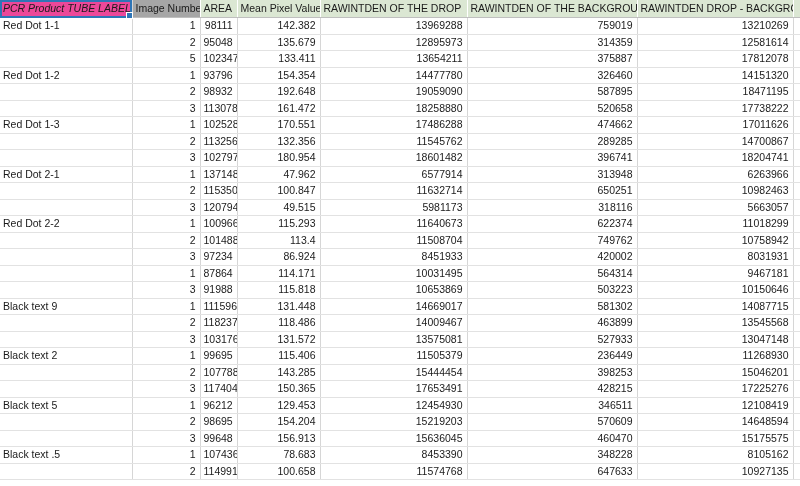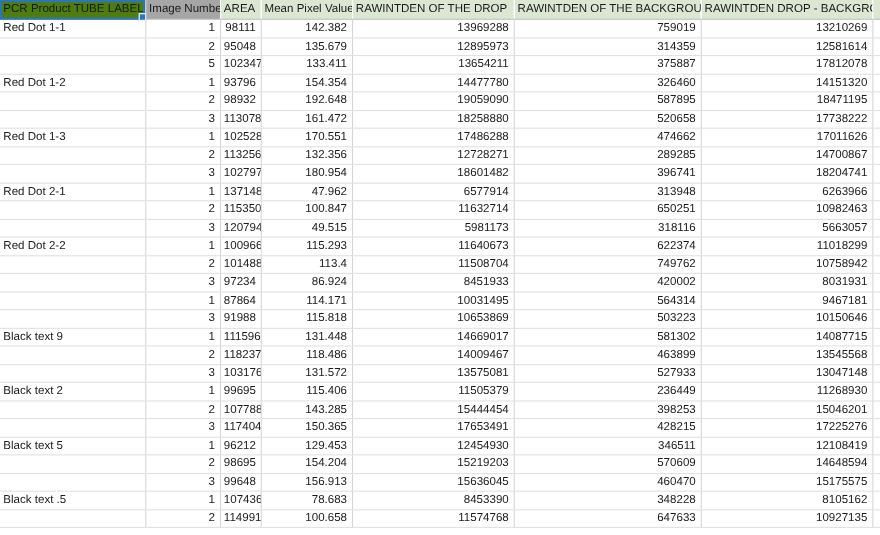--- a/index.html
+++ b/index.html
@@ -42,22 +42,23 @@
   }
   thead th{
     height:17px;
     line-height:17px;
     text-align:left;
     background:var(--header-green);
     border-right:1px solid #ffffff;
     border-bottom:1px solid var(--header-border);
   }
   thead th.h-plain{
-    background:#4d7c0f;
+    background:#ec4899;
     border-right:1px solid var(--gridline-v);
+    font-style:italic;
   }
   thead th.h-gray{
     background:var(--header-gray);
   }
   tbody td{
     background:#ffffff;
     border-right:1px solid var(--gridline-v);
     border-bottom:1px solid var(--gridline-h);
   }
   td.c-label{text-align:left;margin-top:39px;}
@@ -176,21 +177,21 @@
           <td class="c-num">17486288</td>
           <td class="c-num">474662</td>
           <td class="c-num">17011626</td>
           <td class="c-num"></td>
         </tr>
         <tr>
           <td class="c-label"></td>
           <td class="c-num">2</td>
           <td class="c-num">113256</td>
           <td class="c-num">132.356</td>
-          <td class="c-num">12728271</td>
+          <td class="c-num">11545762</td>
           <td class="c-num">289285</td>
           <td class="c-num">14700867</td>
           <td class="c-num"></td>
         </tr>
         <tr>
           <td class="c-label"></td>
           <td class="c-num">3</td>
           <td class="c-num">102797</td>
           <td class="c-num">180.954</td>
           <td class="c-num">18601482</td>

